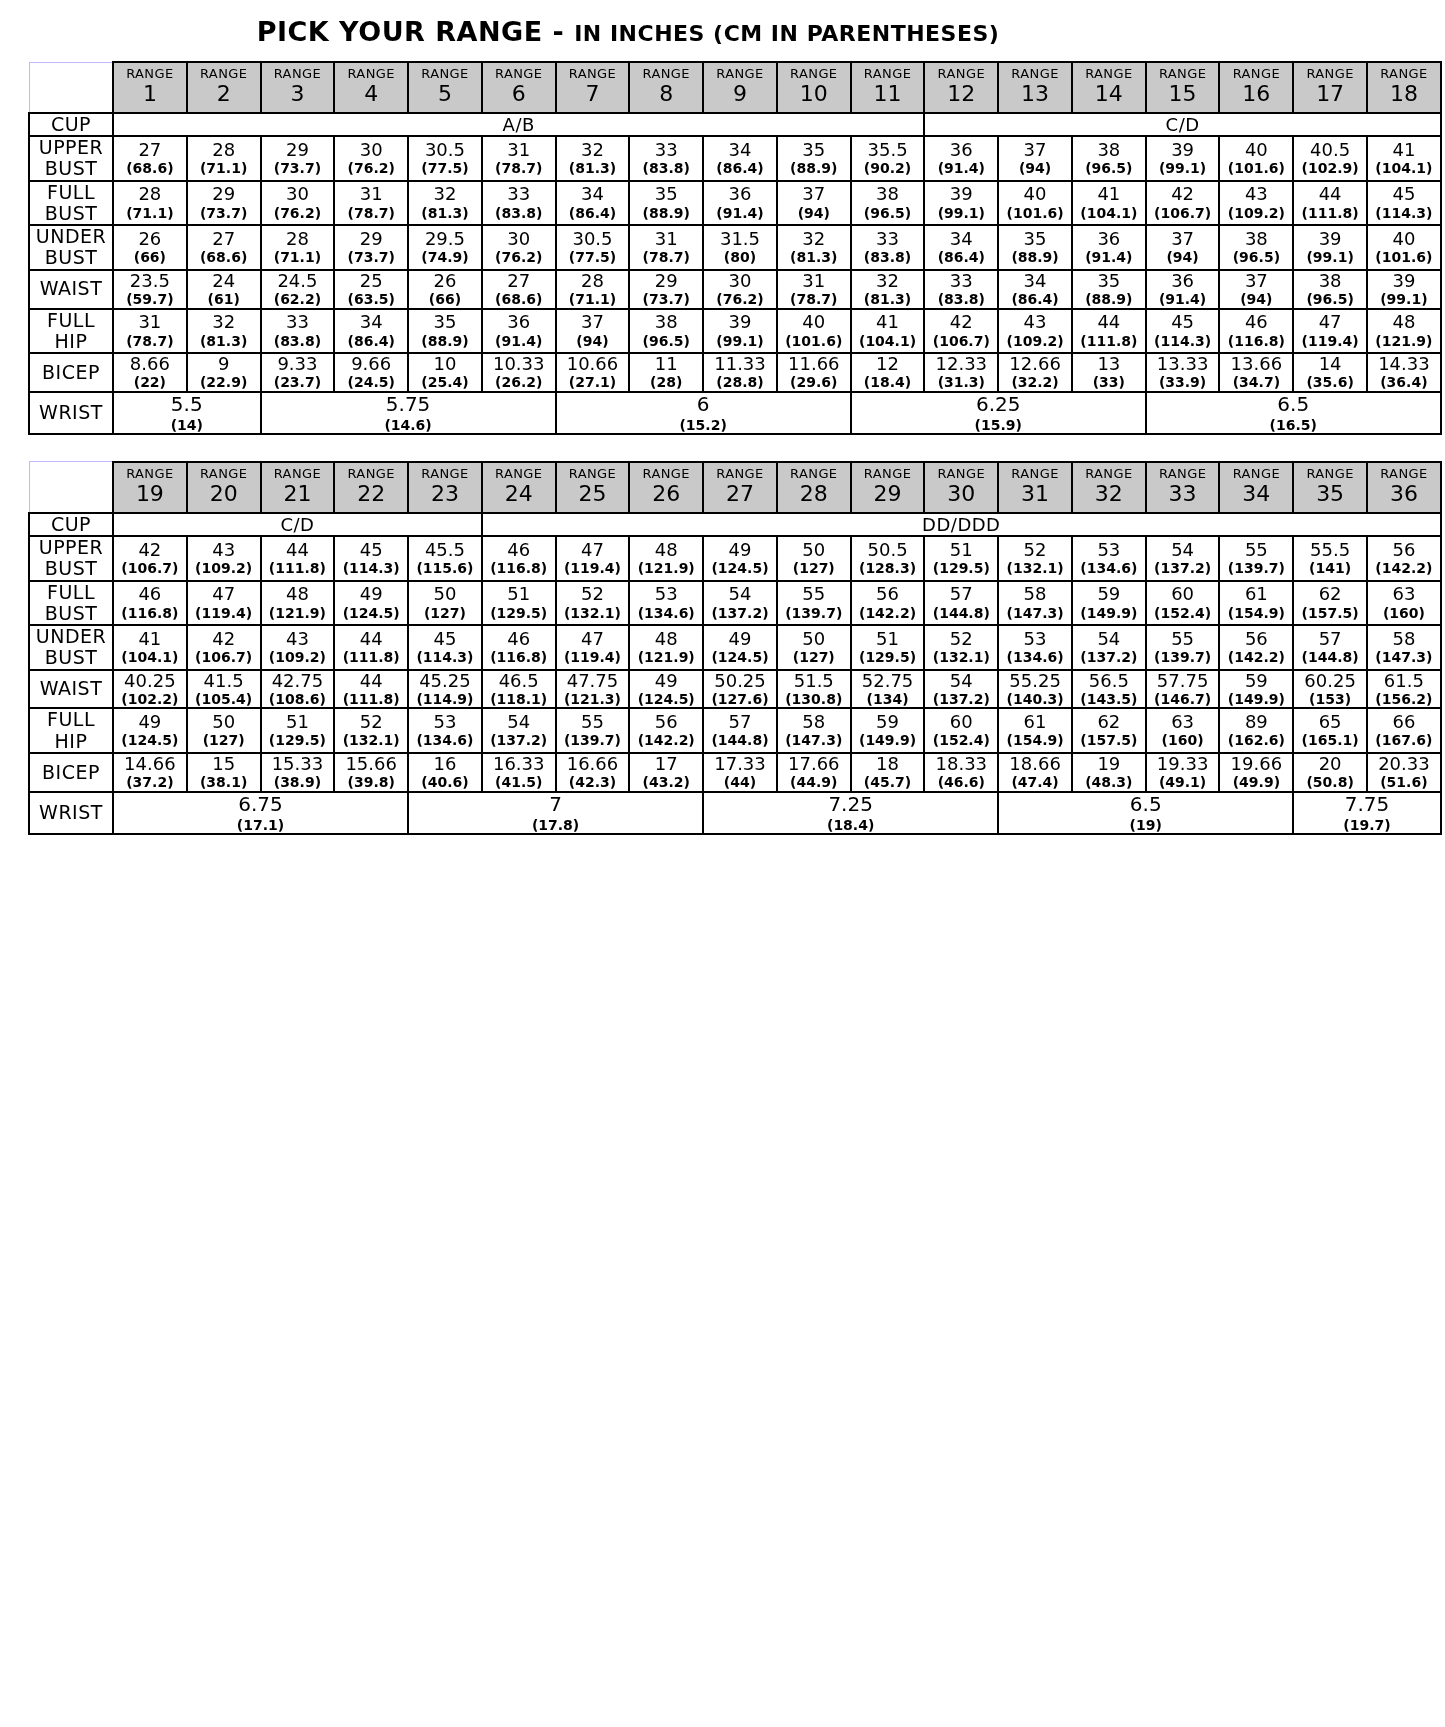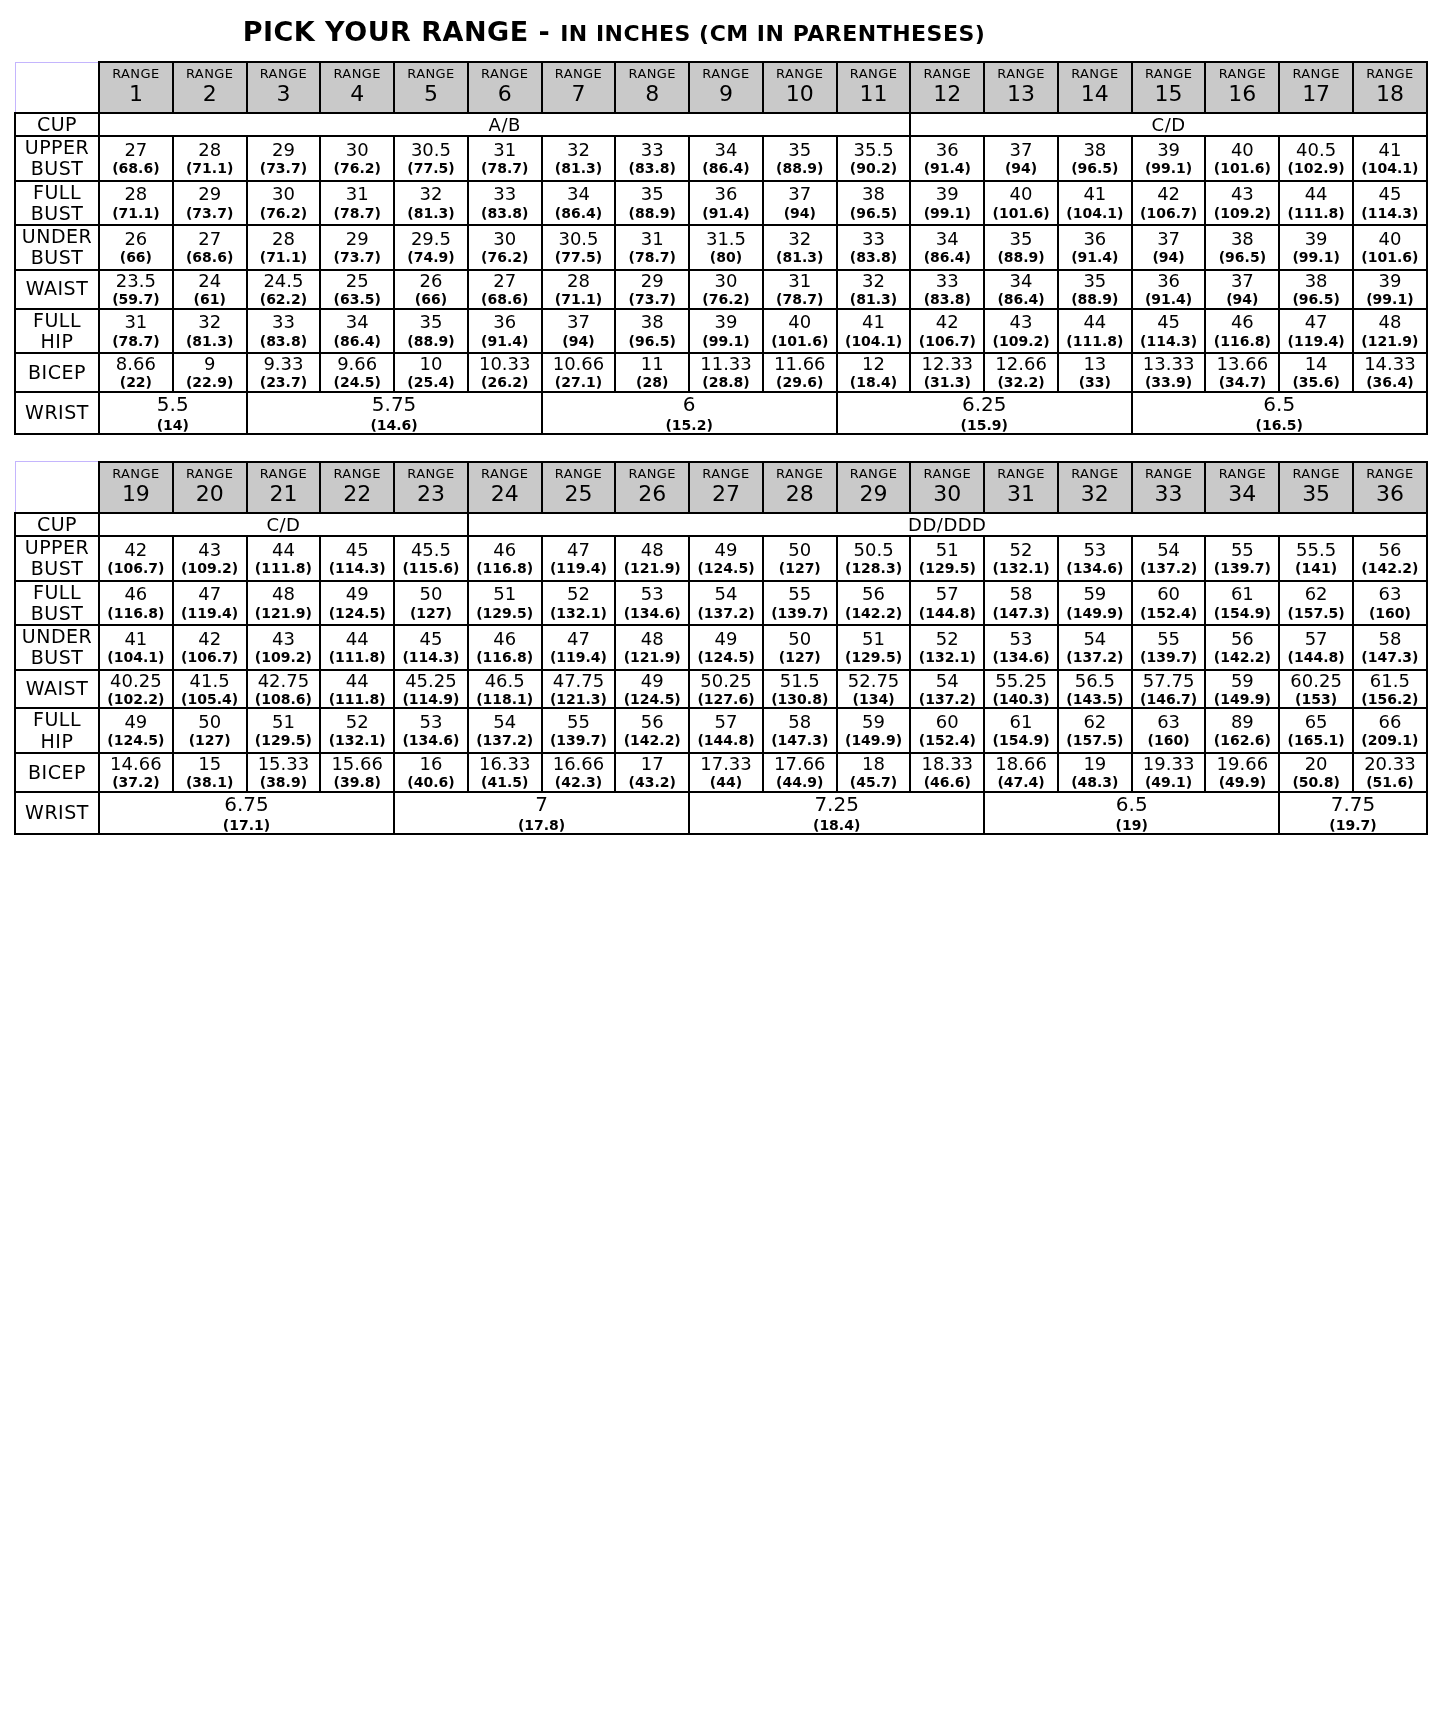--- a/index.html
+++ b/index.html
@@ -9,20 +9,21 @@
   }
   body {
     width: 1445px;
     font-family: "DejaVu Sans", sans-serif;
     color: #000000;
   }
   .page {
     width: 1228px;
     box-sizing: border-box;
     padding: 10px 14px 20px 14px;
+    margin-left: 14px;
   }
   .title {
     text-align: center;
     font-weight: bold;
     font-size: 27px;
     letter-spacing: 0.5px;
     margin: 6px 0 14px 0;
     white-space: nowrap;
   }
   .title .small {
@@ -1203,21 +1204,21 @@
             <td class="datacell">
               <span class="inch">89</span>
               <span class="cm">(162.6)</span>
             </td>
             <td class="datacell">
               <span class="inch">65</span>
               <span class="cm">(165.1)</span>
             </td>
             <td class="datacell">
               <span class="inch">66</span>
-              <span class="cm">(209.1)</span>
+              <span class="cm">(167.6)</span>
             </td>
           </tr>
           <tr>
             <td class="rowlabel">
               <span class="lbl-line">BICEP</span>
             </td>
             <td class="datacell">
               <span class="inch">14.66</span>
               <span class="cm">(37.2)</span>
             </td>

